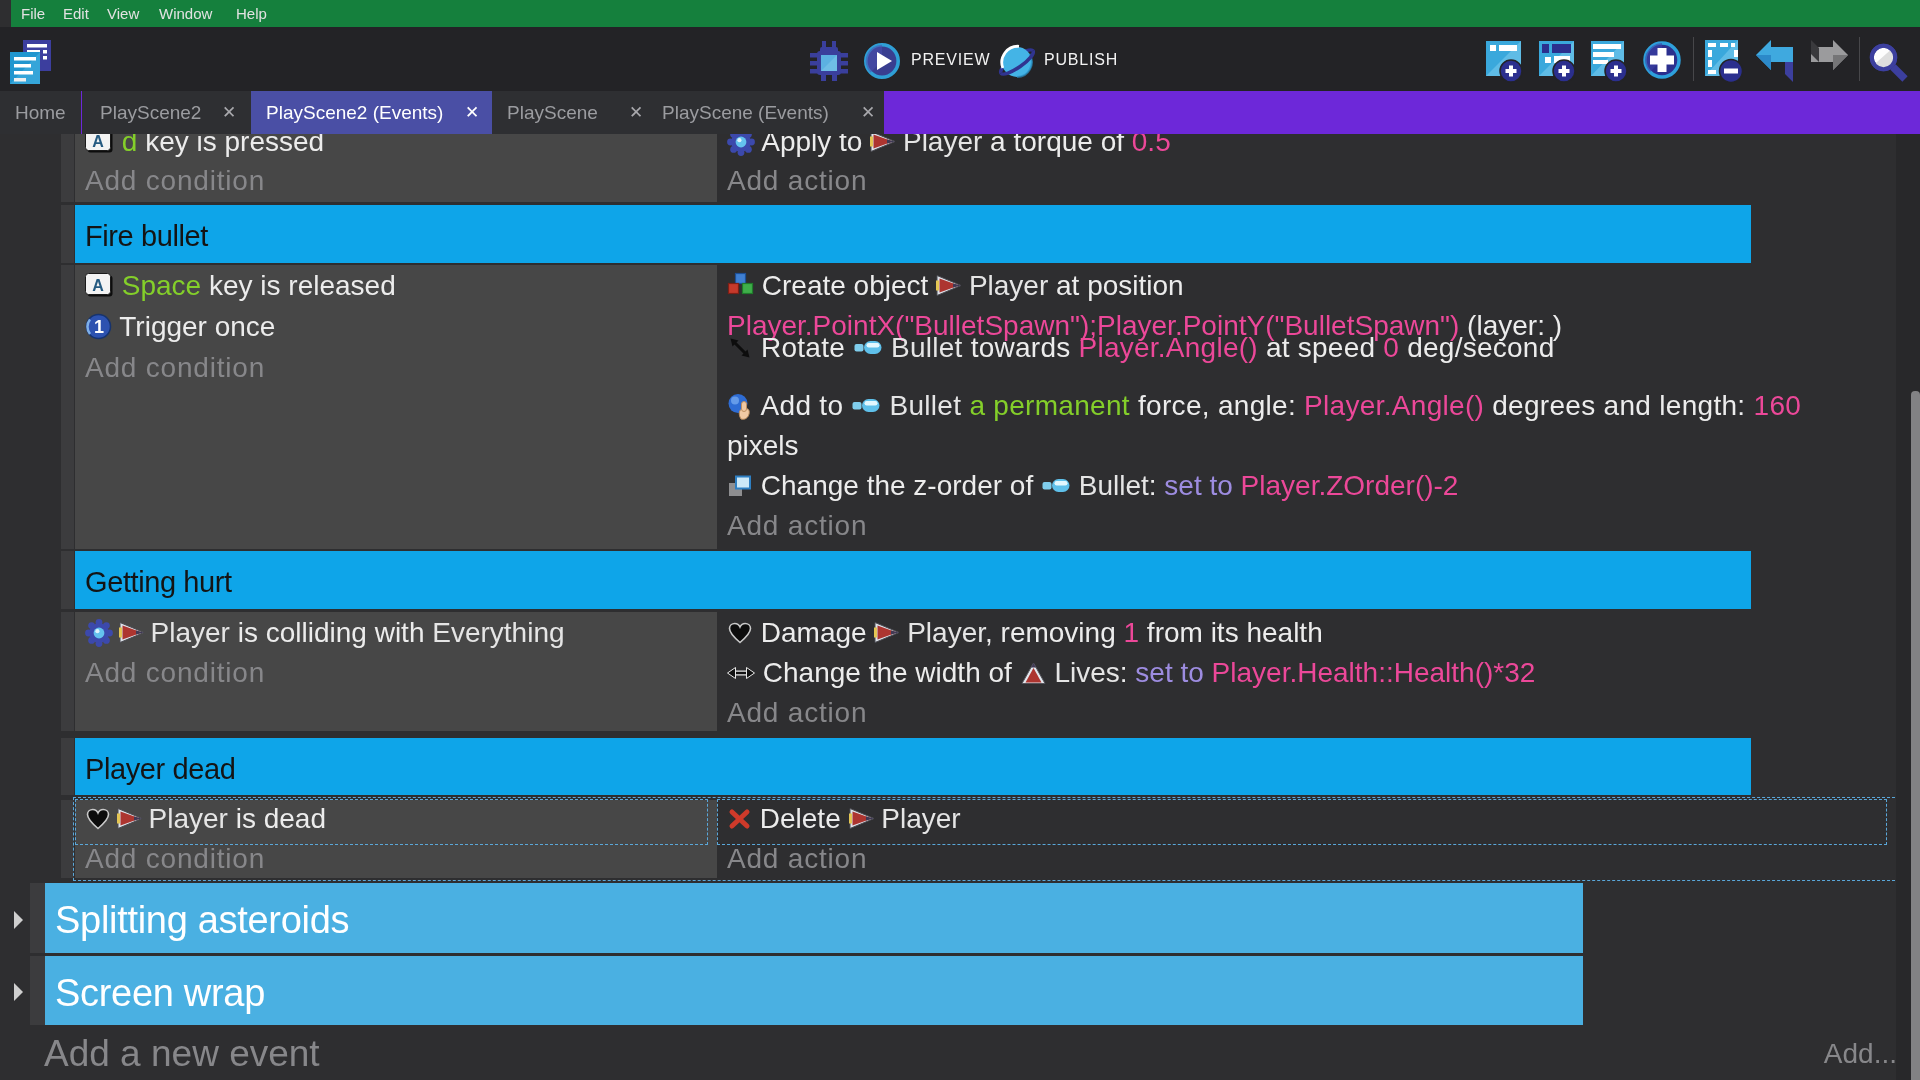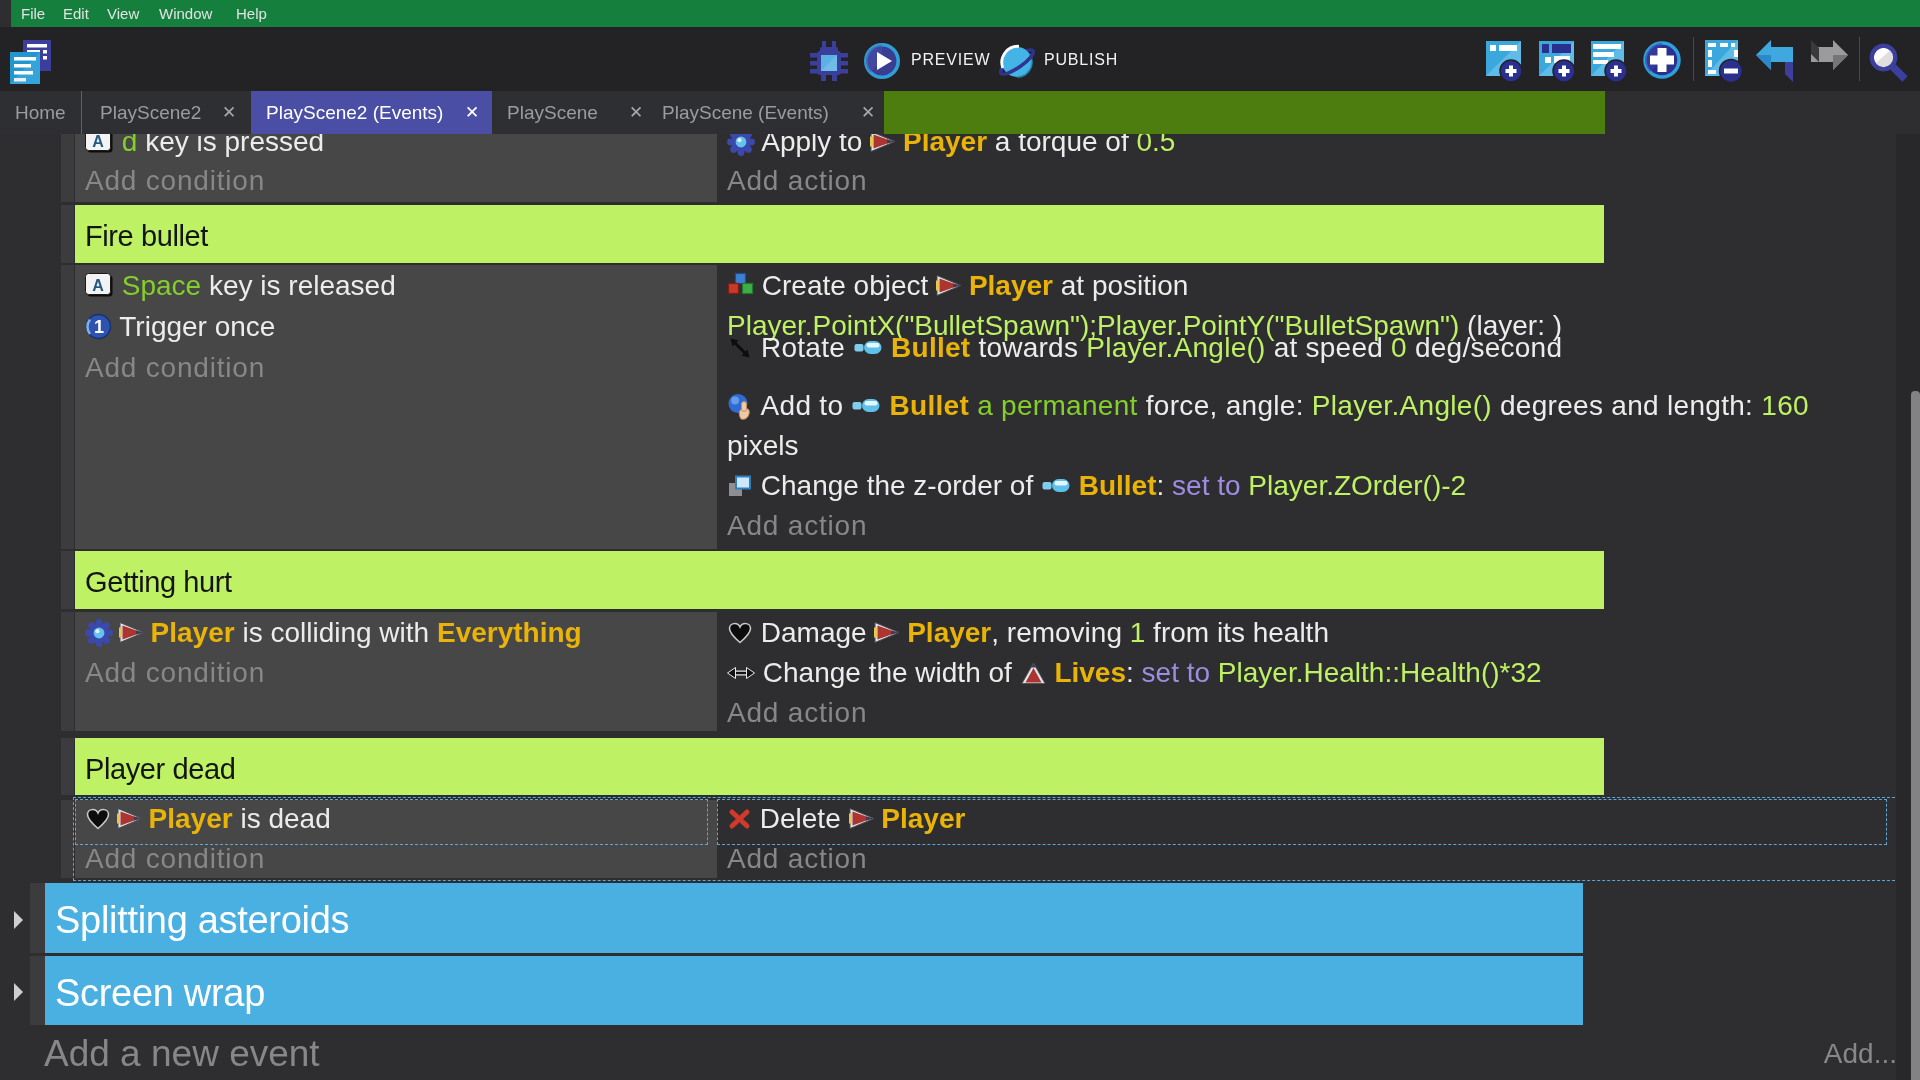--- a/index.html
+++ b/index.html
@@ -2,39 +2,39 @@
 <html><head><meta charset="utf-8">
 <style>
 *{margin:0;padding:0;box-sizing:border-box}
 html,body{width:1920px;height:1080px;overflow:hidden;background:#2e2e30;font-family:"Liberation Sans",sans-serif}
 .abs{position:absolute}
 .menubar{position:absolute;left:11px;top:0;width:1920px;height:27px;background:#15803d}
 .menubar span{position:absolute;top:0;height:27px;line-height:27px;font-size:15px;color:#e2e2e2}
 .toolbar{position:absolute;left:0;top:27px;width:1920px;height:64px;background:#232326}
 .tlabel{position:absolute;font-size:16px;color:#f2f2f2;letter-spacing:.8px;top:22px;height:22px;line-height:22px}
 .tsep{position:absolute;top:10px;width:1px;height:44px;background:#47474a}
-.tabbar{position:absolute;left:0;top:91px;width:1605px;height:43px;background:#4d7c0f}
+.tabbar{position:absolute;left:0;top:91px;width:1920px;height:43px;background:#6d28d9}
 .tab{position:absolute;top:0;height:43px;background:#2e2f32}
 .tab span{position:absolute;top:0;height:43px;line-height:44px;font-size:19px;color:#9b9ca0;white-space:nowrap}
 .tab .x{font-size:17px;color:#a8a8ac}
 .tab.active{background:#4a4fa5}
 .tab.active span{color:#fff}
 .sheet{position:absolute;left:0;top:134px;width:1920px;height:946px;background:#2e2e30;overflow:hidden}
 .gut{position:absolute;left:61px;width:13px;background:#3c3c3e}
 .gutb{position:absolute;left:30px;width:15px;background:#3c3c3e}
 .cond{position:absolute;left:75px;width:642px;background:#474747}
-.ybar{position:absolute;left:75px;width:1529px;background:#bef264}
+.ybar{position:absolute;left:75px;width:1676px;background:#0ea5e9}
 .ybar div{position:absolute;left:10px;font-size:29px;letter-spacing:-.4px;color:#141414;white-space:nowrap;line-height:40px}
 .bbar{position:absolute;left:45px;width:1538px;background:#4ab0e2}
 .bbar div{position:absolute;left:10px;font-size:38px;letter-spacing:-.3px;color:#fff;white-space:nowrap;line-height:44px}
 .ln{position:absolute;white-space:nowrap;height:34px;line-height:34px;font-size:28px;letter-spacing:0;color:#ececec}
 .ln svg{vertical-align:middle;margin-top:-4px}
 .dim{color:#87878a;letter-spacing:.8px}
-.obj{color:#eab308;font-weight:bold}
-.expr{color:#bef264}
+.obj{color:#e5e5e5;font-weight:normal}
+.expr{color:#ec4899}
 .grn{color:#84cf2a}
 .sett{color:#9d8ce0}
 .tri{position:absolute;width:0;height:0;border-left:9px solid #cfcfcf;border-top:9px solid transparent;border-bottom:9px solid transparent}
 .dash{position:absolute;border:1px dashed #5aa7d9}
 </style></head>
 <body>
 <div class="sheet" id="sheet">
 <div class="gut" style="top:0;height:68px"></div>
 <div class="gut" style="top:71px;height:58px"></div>
 <div class="gut" style="top:131px;height:284px"></div>

